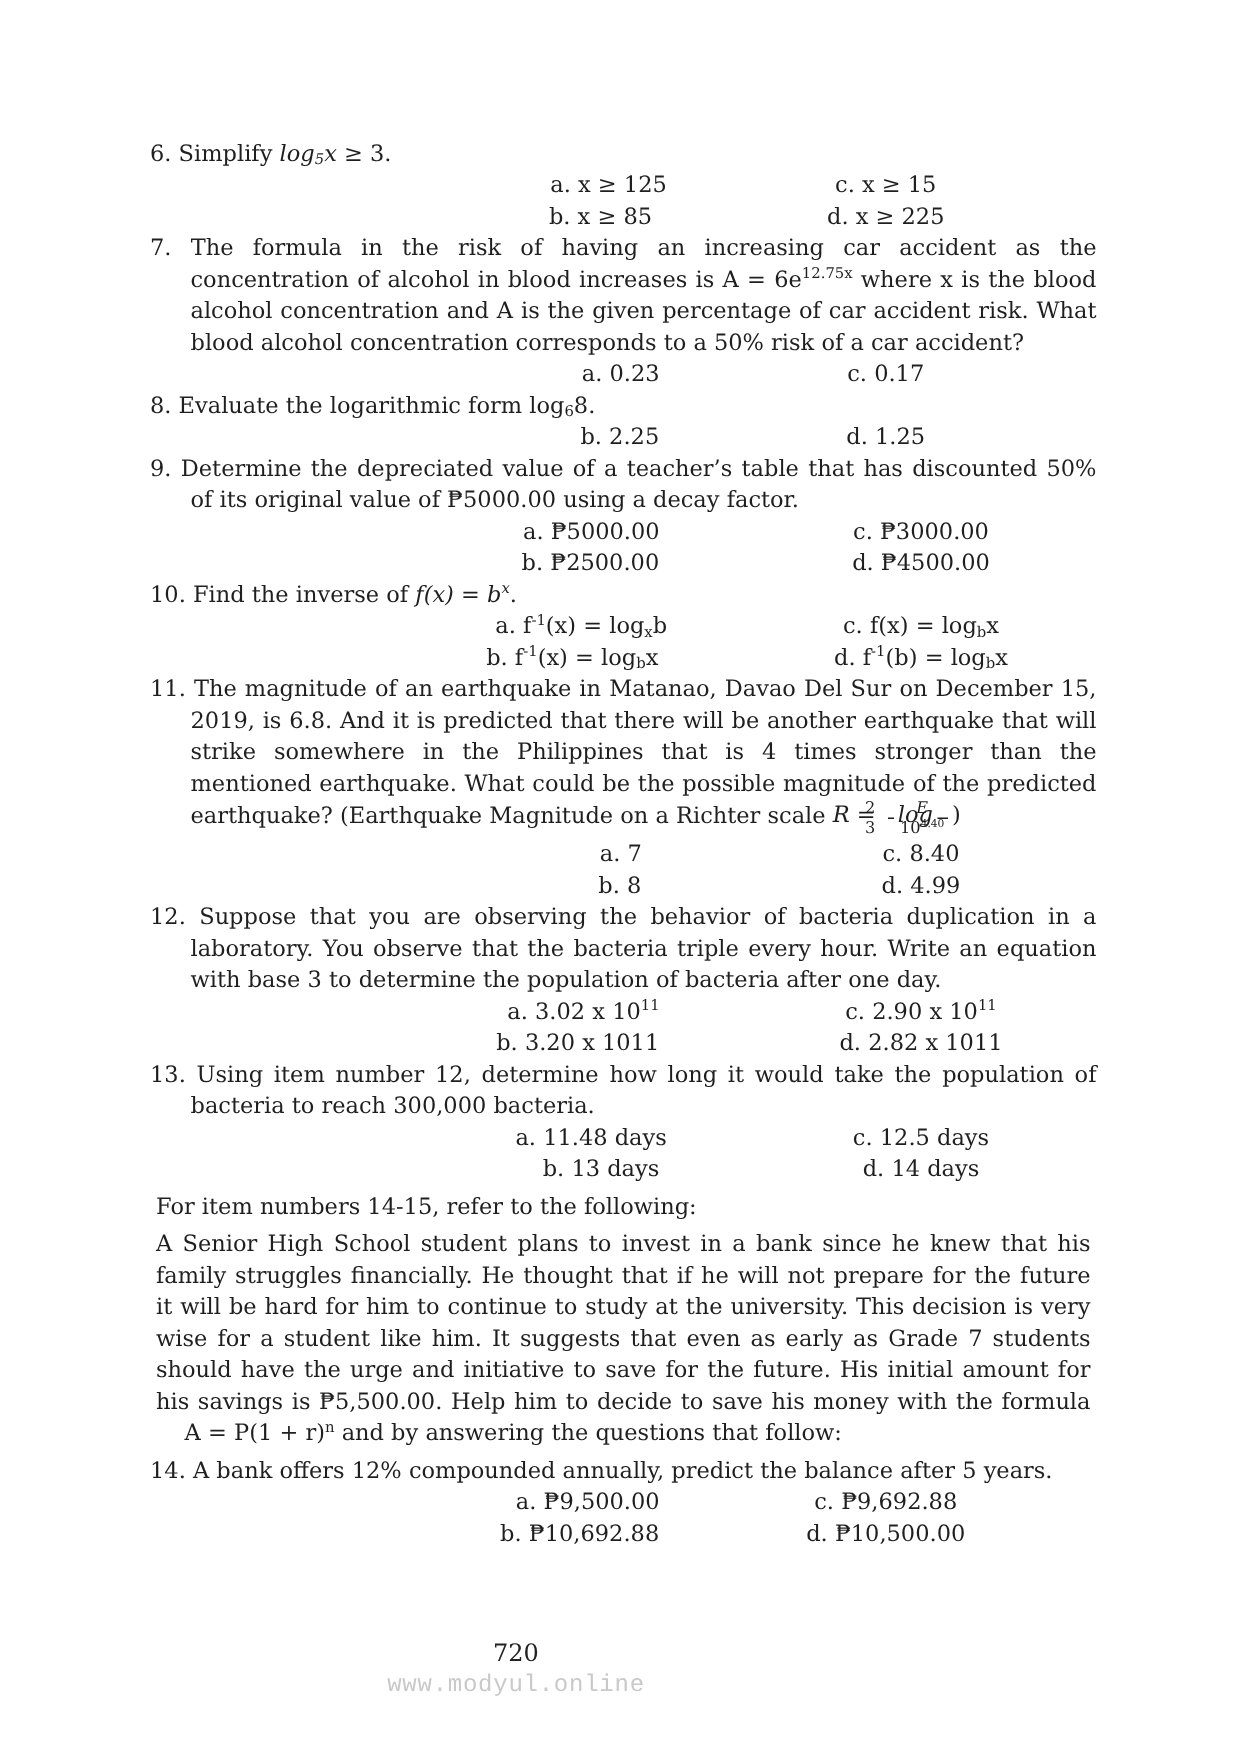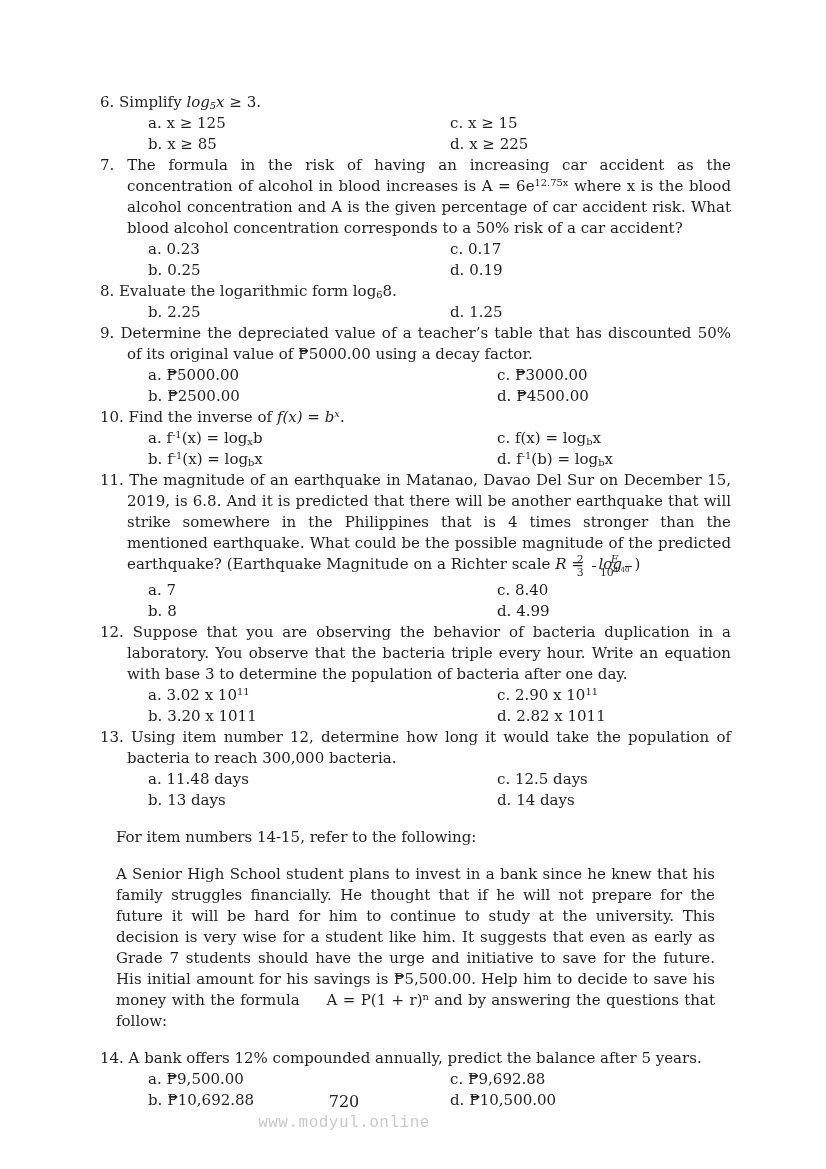--- a/index.html
+++ b/index.html
@@ -10,24 +10,24 @@
     font-family:"DejaVu Serif","Liberation Serif",serif;
     color:#1f1f1f;
     overflow:hidden;
   }
   .content{
     position:absolute;left:100px;top:92px;width:631px;
     font-size:15px;line-height:21px;
     text-align:justify;
   }
   p.q{margin:0;padding-left:27px;text-indent:-27px;}
-  p.flat{margin:16px;}
+  p.flat{margin:4px;}
   .optrow{
     padding-left:48px;line-height:21px;
-    white-space:nowrap;text-align:left;
+    white-space:nowrap;text-align:center;
   }
   .optrow .opt{display:inline-block;vertical-align:top;}
   .optrow .opt.left{width:302px;}
   .optrow.wide .opt.left{width:349px;}
   sub,sup{font-size:0.66em;line-height:0;}
   sub{vertical-align:-0.25em;}
   sup{vertical-align:0.55em;}
   i{font-style:italic;}
   .it{font-style:italic;}
   .frac{
@@ -48,21 +48,20 @@
 <body>
 
 <div class="content">
 
   <p class="q"><span>6. Simplify </span><i>log</i><sub class="it">5</sub><i>x</i><span> ≥ 3.</span></p>
   <div class="optrow"><span class="opt left">a. x ≥ 125</span><span class="opt">c. x ≥ 15</span></div>
   <div class="optrow"><span class="opt left">b. x ≥ 85</span><span class="opt">d. x ≥ 225</span></div>
 
   <p class="q"><span>7. The formula in the risk of having an increasing car accident as the concentration of alcohol in blood increases is A = 6e</span><sup>12.75x</sup><span> where x is the blood alcohol concentration and A is the given percentage of car accident risk. What blood alcohol concentration corresponds to a 50% risk of a car accident?</span></p>
   <div class="optrow"><span class="opt left">a. 0.23</span><span class="opt">c. 0.17</span></div>
-  <div class="optrow"><span class="opt left">b. 0.25</span><span class="opt">d. 0.19</span></div>
 
   <p class="q"><span>8. Evaluate the logarithmic form log</span><sub>6</sub><span>8.</span></p>
   <div class="optrow"><span class="opt left">b. 2.25</span><span class="opt">d. 1.25</span></div>
 
   <p class="q">9. Determine the depreciated value of a teacher’s table that has discounted 50% of its original value of ₱5000.00 using a decay factor.</p>
   <div class="optrow wide"><span class="opt left">a. ₱5000.00</span><span class="opt">c. ₱3000.00</span></div>
   <div class="optrow wide"><span class="opt left">b. ₱2500.00</span><span class="opt">d. ₱4500.00</span></div>
 
   <p class="q"><span>10. Find the inverse of </span><i>f(x) = b</i><sup><i>x</i></sup><span>.</span></p>
   <div class="optrow wide"><span class="opt left"><span>a. f</span><sup>-1</sup><span>(x) = log</span><sub>x</sub><span>b</span></span><span class="opt"><span>c. f(x) = log</span><sub>b</sub><span>x</span></span></div>

